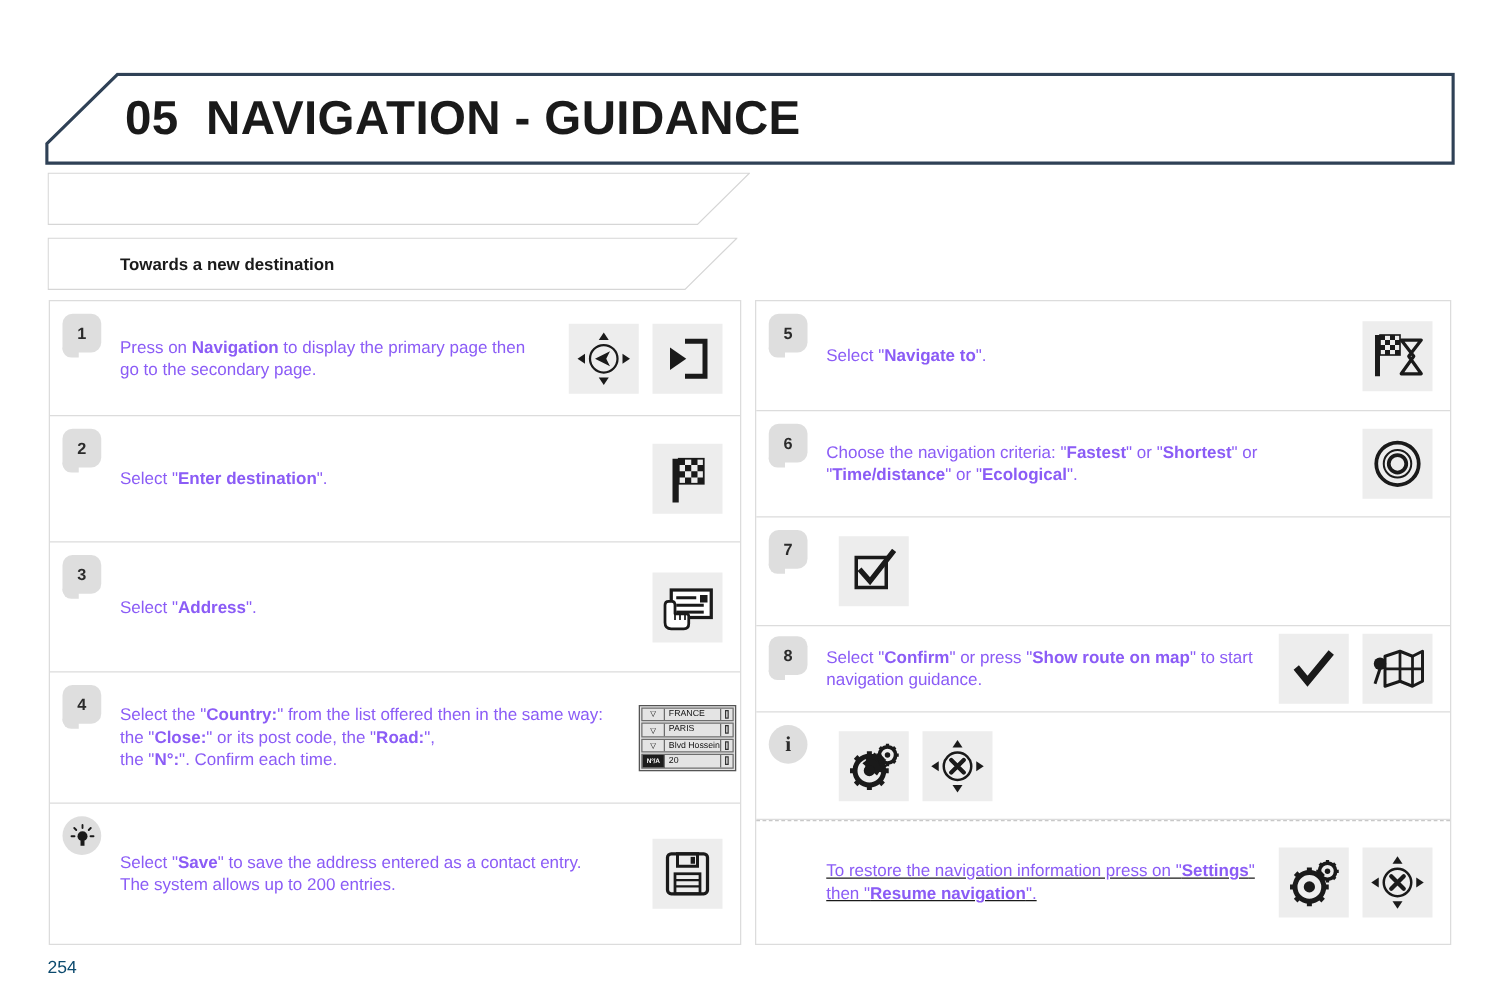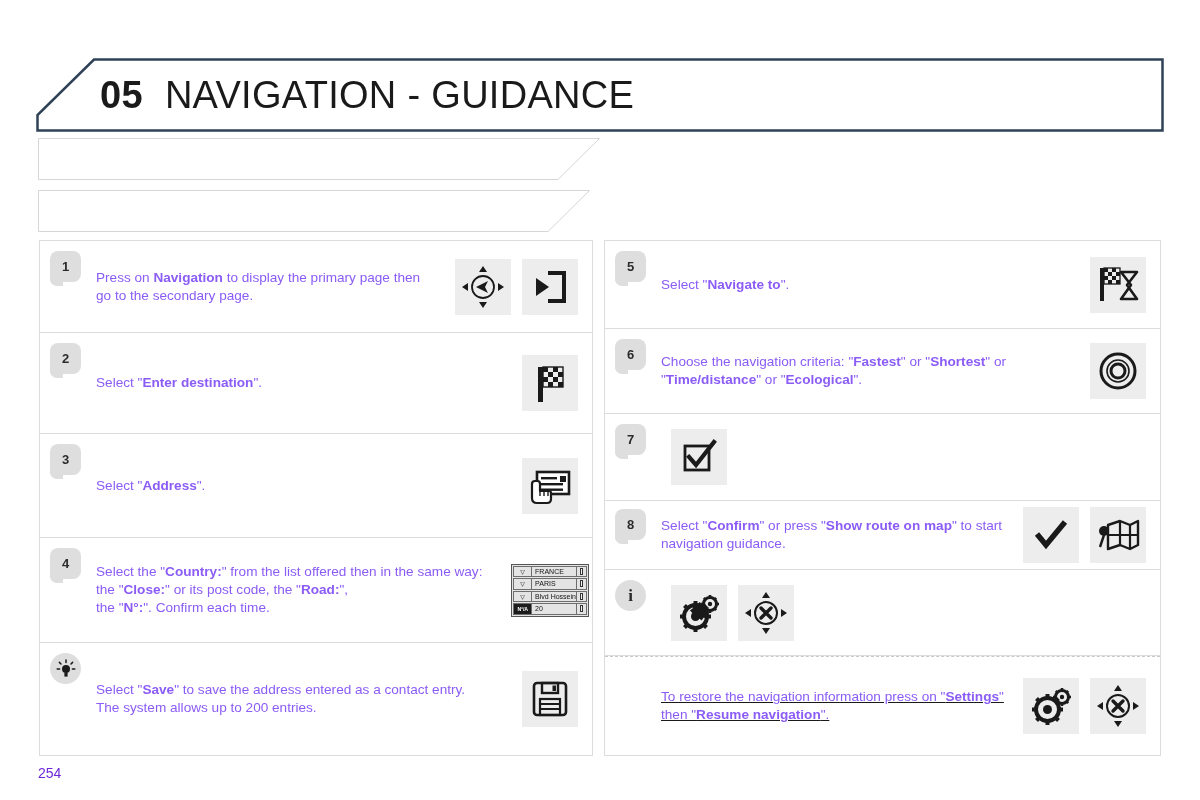--- a/index.html
+++ b/index.html
@@ -33,21 +33,21 @@
     height: 74px;
     display: flex;
     align-items: center;
     gap: 22px;
     font-size: 38px;
     font-weight: bold;
     letter-spacing: 0.3px;
     white-space: nowrap;
   }
   .chapter-num { font-size: 38px; font-weight: bold; }
-  .chapter-title { font-size: 38px; font-weight: normal; }
+  .chapter-title { font-size: 38px; font-weight: bold; }
 
   
   .banner-wrap {
     position: absolute;
   }
   .banner-svg { position: absolute; inset: 0; }
   .banner-label {
     position: absolute;
     left: 58px;
     top: 0;
@@ -205,21 +205,21 @@
     background: #f2f2f2;
     box-sizing: border-box;
   }
 
   
   .page-number {
     position: absolute;
     left: 38px;
     top: 765px;
     font-size: 14px;
-    color: #6d28d9;
+    color: #0c4a6e;
   }
 
   svg { display: block; }
 </style>
 </head>
 <body>
 
 <div class="chapter-header-wrap">
   <svg class="chapter-shape" viewBox="0 0 1128 74" preserveAspectRatio="none">
     <polygon points="58,1.5 1126.5,1.5 1126.5,72.5 1.5,72.5 1.5,57" fill="#ffffff" stroke="#2f4156" stroke-width="2.5"></polygon>
@@ -233,20 +233,21 @@
 <div class="banner-wrap banner-1">
   <svg class="banner-svg" viewBox="0 0 562 42" preserveAspectRatio="none">
     <polygon points="0.5,0.5 561.5,0.5 520,41.5 0.5,41.5" fill="#ffffff" stroke="#d6d6d6" stroke-width="1"></polygon>
   </svg>
 </div>
 
 <div class="banner-wrap banner-2">
   <svg class="banner-svg" viewBox="0 0 552 42" preserveAspectRatio="none">
     <polygon points="0.5,0.5 551.5,0.5 510,41.5 0.5,41.5" fill="#ffffff" stroke="#d6d6d6" stroke-width="1"></polygon>
   </svg>
+  <div class="banner-label">Towards a new destination</div>
 </div>
 
 <div class="col col-left">
 
   <div class="row" style="height:92px;">
     <div class="badge-slot">
       <div class="badge">
         <span class="badge-glyph">1</span>
       </div>
     </div>

